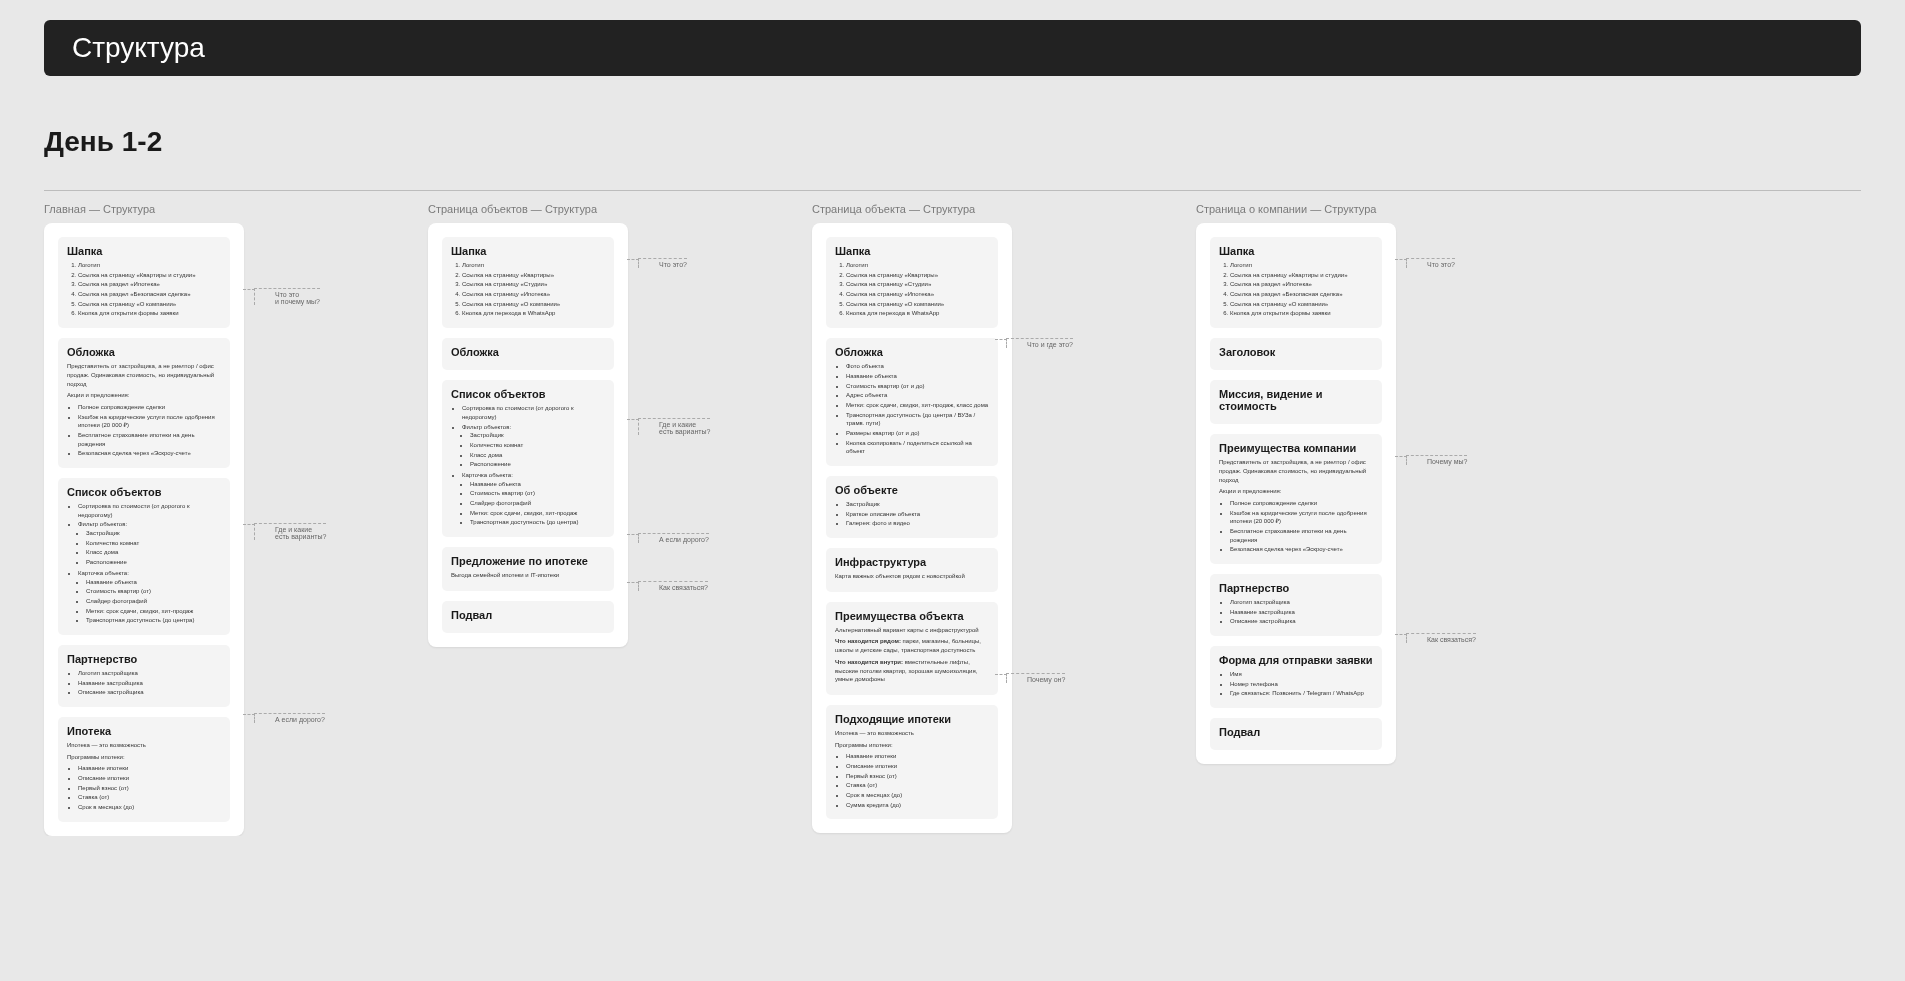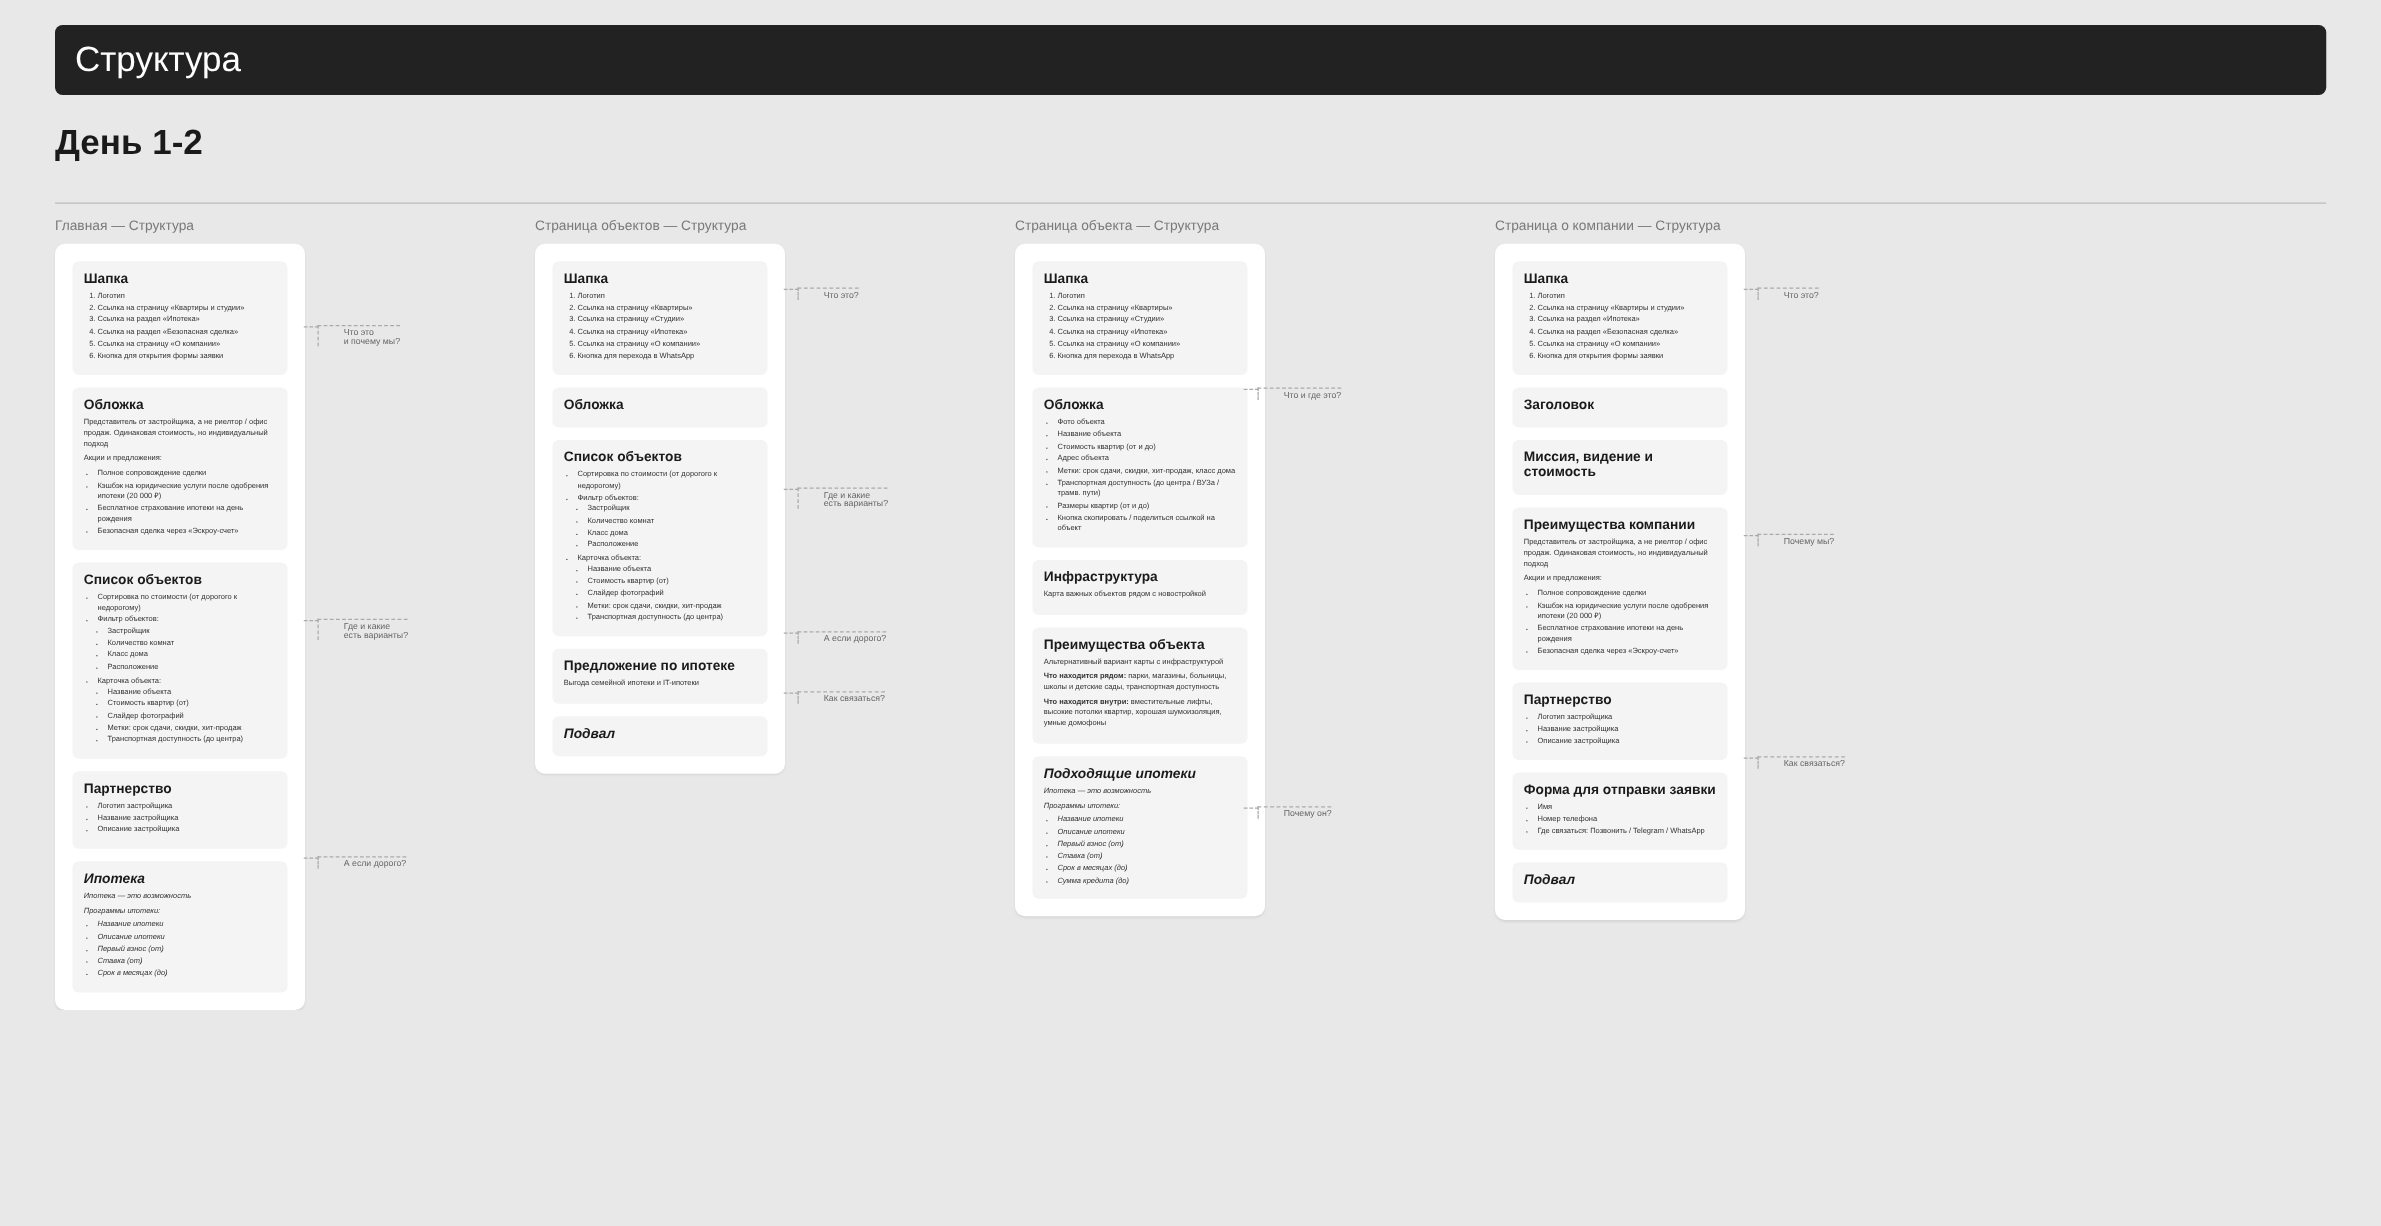--- a/index.html
+++ b/index.html
@@ -6,23 +6,23 @@
   body {
     font-family: -apple-system, BlinkMacSystemFont, "Segoe UI", Helvetica, Arial, sans-serif;
     background: #e8e8e8;
     color: #1a1a1a;
     padding: 20px 44px 0 44px;
   }
   .title-bar {
     background: #222;
     color: #fff;
     border-radius: 6px;
-    padding: 12px 16px;
+    padding: 12px 28px;
     font-size: 28px;
-    margin-bottom: 22px;
+    margin-bottom: 50px;
   }
   .day {
     font-size: 28px;
     font-weight: 600;
     margin-bottom: 32px;
   }
   hr.sep {
     border: none;
     border-top: 1px solid #bcbcbc;
     margin-bottom: 12px;
@@ -49,21 +49,21 @@
     flex: 0 0 200px;
     width: 200px;
     box-shadow: 0 1px 2px rgba(0,0,0,0.08);
   }
   .block {
     background: #f4f4f4;
     border-radius: 5px;
     padding: 8px 9px;
     margin-bottom: 10px;
   }
-  .block:last-child { margin-bottom: 0; font-style: italic; }
+  .block:last-child { margin-bottom: 0; }
   .block-title {
     font-size: 11px;
     font-weight: 700;
     margin-bottom: 4px;
   }
   .block p, .block li {
     font-size: 6px;
     line-height: 1.45;
     color: #333;
   }
@@ -260,20 +260,28 @@
               <li>Название объекта</li>
               <li>Стоимость квартир (от и до)</li>
               <li>Адрес объекта</li>
               <li>Метки: срок сдачи, скидки, хит-продаж, класс дома</li>
               <li>Транспортная доступность (до центра / ВУЗа / трамв. пути)</li>
               <li>Размеры квартир (от и до)</li>
               <li>Кнопка скопировать / поделиться ссылкой на объект</li>
             </ul>
           </div>
           <div class="block">
+            <div class="block-title">Об объекте</div>
+            <ul>
+              <li>Застройщик</li>
+              <li>Краткое описание объекта</li>
+              <li>Галерея: фото и видео</li>
+            </ul>
+          </div>
+          <div class="block">
             <div class="block-title">Инфраструктура</div>
             <p>Карта важных объектов рядом с новостройкой</p>
           </div>
           <div class="block">
             <div class="block-title">Преимущества объекта</div>
             <p>Альтернативный вариант карты с инфраструктурой</p>
             <p><b>Что находится рядом:</b> парки, магазины, больницы, школы и детские сады, транспортная доступность</p>
             <p><b>Что находится внутри:</b> вместительные лифты, высокие потолки квартир, хорошая шумоизоляция, умные домофоны</p>
           </div>
           <div class="block">

